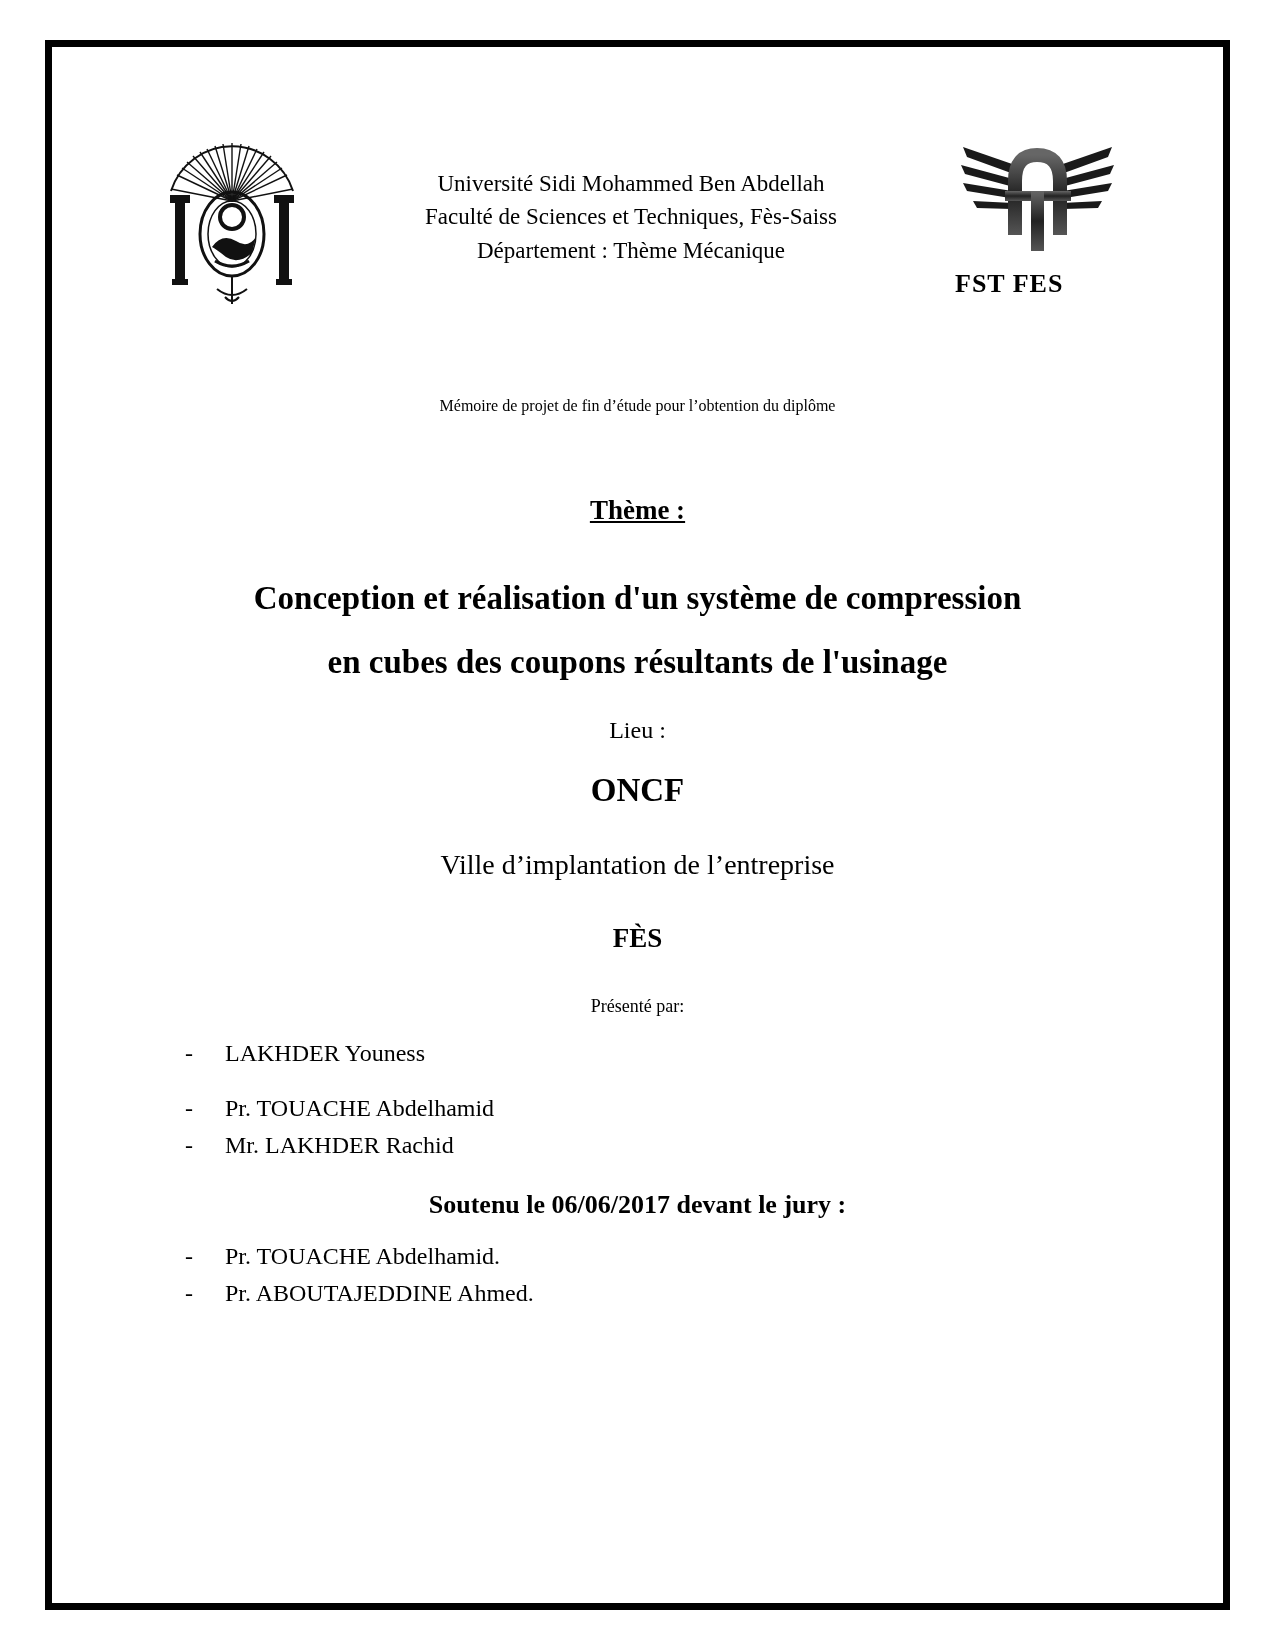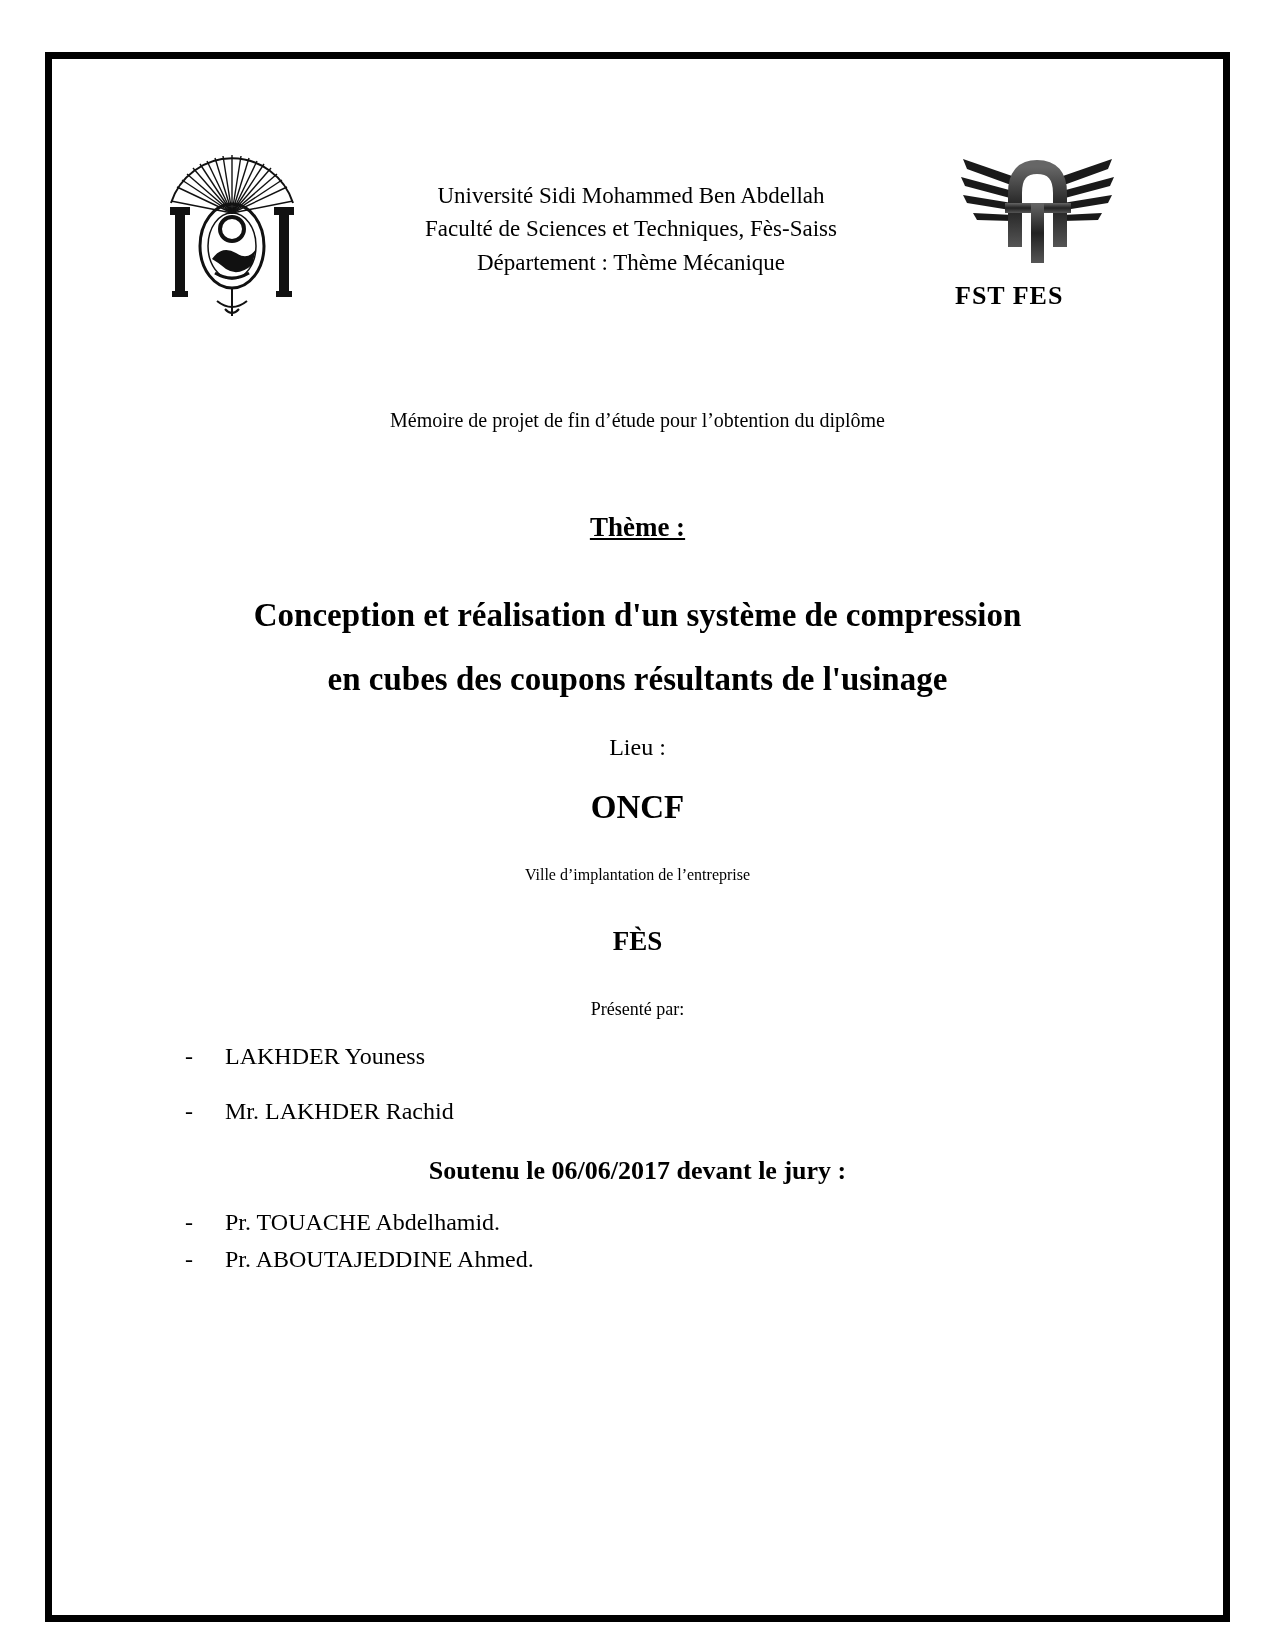--- a/index.html
+++ b/index.html
@@ -16,21 +16,20 @@
   }
 
   .frame {
     position: absolute;
     left: 45px;
     top: 40px;
     width: 1185px;
     height: 1570px;
     border: 7px solid #000;
     padding: 92px 55px 0 55px;
-    margin-top: 12px;
   }
 
   
   .header {
     display: flex;
     justify-content: space-between;
     align-items: flex-start;
     padding: 0 48px 0 50px;
   }
   .header-center {
@@ -46,21 +45,21 @@
     font-size: 26px;
     letter-spacing: 1px;
     margin-top: -4px;
     font-family: "Liberation Serif", serif;
   }
 
   
   .intro {
     text-align: center;
     margin-top: 68px;
-    font-size: 20px;
+    font-size: 16px;
   }
   .degree-block {
     text-align: center;
     font-weight: bold;
     font-size: 32px;
     line-height: 1.45;
     margin-top: 6px;
   }
   .theme-label {
     text-align: center;
@@ -71,21 +70,21 @@
   }
   .main-title {
     text-align: center;
     font-weight: bold;
     font-size: 33px;
     margin-top: 40px;
     line-height: 1.95;
   }
   .lieu-label { text-align: center; font-size: 24px; margin-top: 22px; }
   .lieu-value { text-align: center; font-size: 33px; font-weight: bold; margin-top: 28px; }
-  .city-label { text-align: center; font-size: 16px; margin-top: 40px; }
+  .city-label { text-align: center; font-size: 28px; margin-top: 40px; }
   .city-value { text-align: center; font-size: 27px; font-weight: bold; margin-top: 42px; }
   .presented-label { text-align: center; font-size: 18px; margin-top: 42px; }
   .encadres-label { text-align: center; font-size: 24px; margin-top: 30px; }
 
   ul.dash-list {
     list-style: none;
     margin-top: 18px;
     padding-left: 78px;
     font-size: 24px;
   }
@@ -225,20 +224,23 @@
 
     <div class="presented-label">Présenté par:</div>
     <ul class="dash-list">
       <li>
           <span>LAKHDER Youness</span>
         </li>
     </ul>
 
     <ul class="dash-list">
       <li>
+          <span>Pr. TOUACHE Abdelhamid</span>
+        </li>
+      <li>
           <span>Mr. LAKHDER Rachid</span>
         </li>
     </ul>
 
     <div class="defense">Soutenu le 06/06/2017 devant le jury :</div>
     <ul class="dash-list">
       <li>
           <span>Pr. TOUACHE Abdelhamid.</span>
         </li>
       <li>

